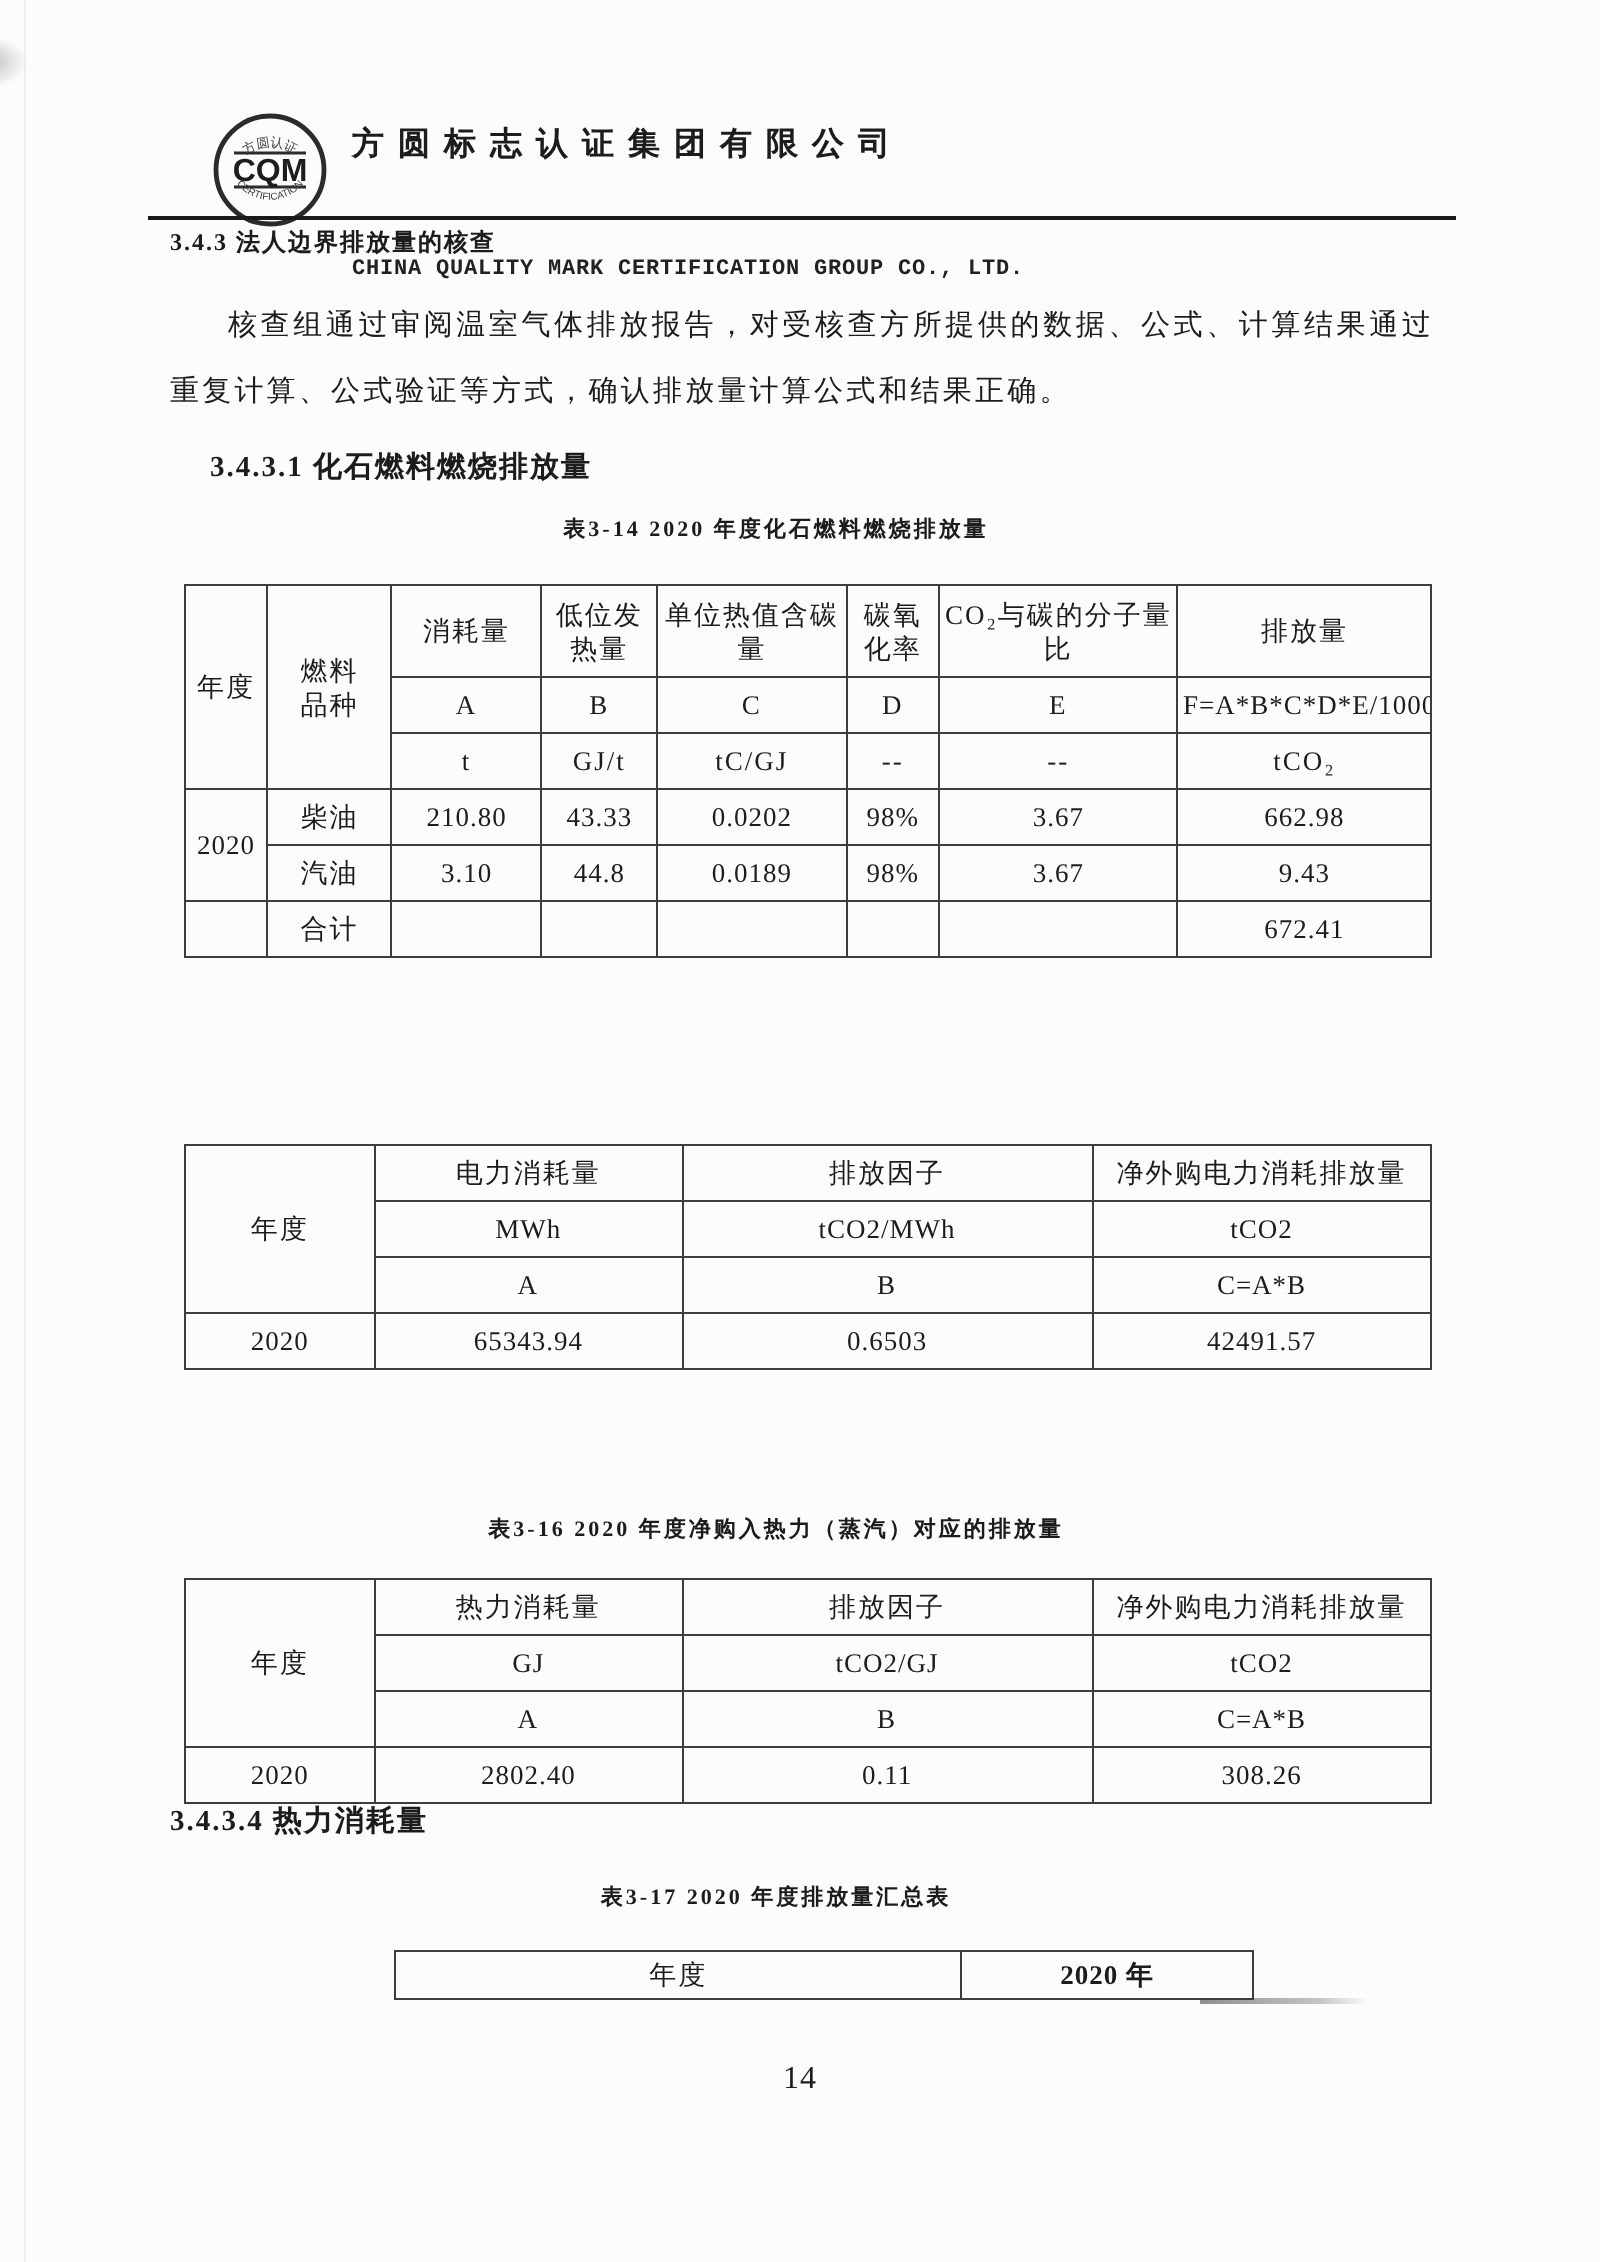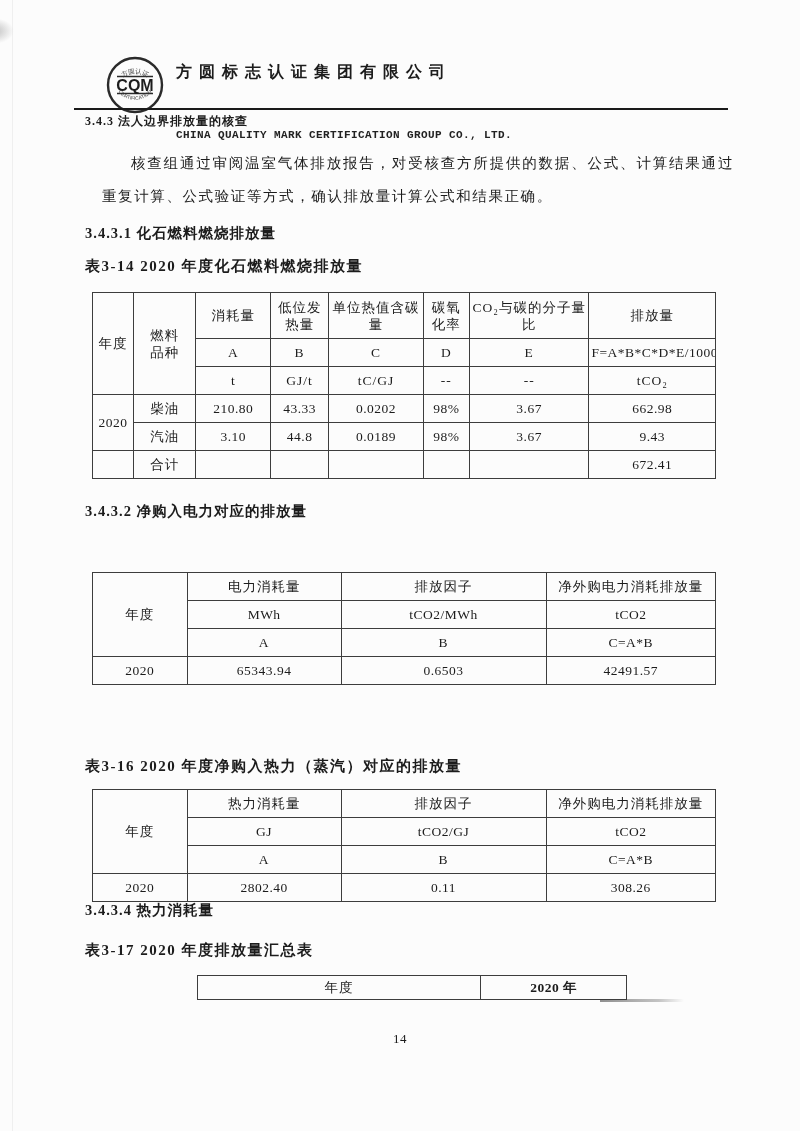--- a/index.html
+++ b/index.html
@@ -13,36 +13,36 @@
   .edge-blob{position:absolute;left:-6px;top:18px;width:20px;height:26px;background:radial-gradient(ellipse at left,#bfbfbf 0%,rgba(191,191,191,0) 70%);}
   .streak{position:absolute;left:600px;top:999px;width:84px;height:3px;background:linear-gradient(to right,#8f8f8f,#c4c4c4 70%,rgba(196,196,196,0));}
   
   .logo-wrap{position:absolute;left:106px;top:56px;width:58px;height:58px;}
   .brand-cn{position:absolute;left:176px;top:62px;font-size:16px;font-weight:bold;letter-spacing:7px;white-space:nowrap;font-family:"Liberation Sans","DejaVu Sans",sans-serif;text-align:right;}
   .brand-en{position:absolute;left:176px;top:85px;font-size:11px;font-weight:bold;letter-spacing:0.4px;white-space:nowrap;font-family:Liberation Mono, monospace;color:#222;margin-top:44px;}
   .rule{position:absolute;left:74px;top:108px;width:654px;height:2px;background:#1a1a1a;}
   
   .h1{position:absolute;left:85px;font-size:12px;font-weight:bold;letter-spacing:1px;}
   .h2{position:absolute;left:85px;font-size:14.5px;font-weight:bold;letter-spacing:1px;}
-  .caption{position:absolute;left:85px;width:632px;font-size:15px;font-weight:bold;letter-spacing:1.5px;}
-  .para{position:absolute;left:102px;width:632px;font-size:14.5px;line-height:33px;letter-spacing:1.6px;text-align:justify;text-indent:2em;}
+  .caption{position:absolute;left:72px;width:632px;text-align:center;font-size:11px;font-weight:bold;letter-spacing:1.5px;}
+  .para{position:absolute;left:85px;width:632px;font-size:14.5px;line-height:33px;letter-spacing:1.6px;text-align:justify;text-indent:2em;}
   
   table{border-collapse:collapse;table-layout:fixed;position:absolute;}
   td{border:1px solid #3d3d3d;text-align:center;vertical-align:middle;font-size:13.5px;letter-spacing:1px;padding:0 2px;overflow:hidden;}
   .t-main{left:92px;width:624px;}
   .t14{top:292px;}
   .t15{top:572px;}
   .t16{top:789px;}
   .t17{left:197px;top:975px;width:430px;}
   .r46{height:45px;line-height:17px;}
   .r28{height:27px;}
   .r24{height:23px;}
   .squeeze{padding:0 13px;line-height:17px;}
   .num{letter-spacing:0.5px;margin-top:17px;}
-  .pagenum{position:absolute;left:0;top:1031px;width:100%;text-align:center;font-size:13px;letter-spacing:0.5px;}
+  .pagenum{position:absolute;left:0;top:1031px;width:100%;text-align:center;font-size:16px;letter-spacing:0.5px;}
 </style>
 </head>
 <body>
 
 <div id="page">
 
   <div class="edge-line"></div>
   <div class="edge-blob"></div>
   <div class="streak"></div>
 
@@ -64,21 +64,21 @@
       </text>
     </svg>
   </div>
   <div class="brand-cn">方圆标志认证集团有限公司</div>
   <div class="brand-en">CHINA QUALITY MARK CERTIFICATION GROUP CO., LTD.</div>
   <div class="rule"></div>
 
   <div class="h1" style="top:113px;">3.4.3 法人边界排放量的核查</div>
   <div class="para" style="top:147px;">核查组通过审阅温室气体排放报告，对受核查方所提供的数据、公式、计算结果通过重复计算、公式验证等方式，确认排放量计算公式和结果正确。</div>
 
-  <div class="h2" style="top:224px;">3.4.3.1 化石燃料燃烧排放量</div>
+  <div class="h2" style="top:224px;margin-left:20px;">3.4.3.1 化石燃料燃烧排放量</div>
   <div class="caption" style="top:257px;">表3-14 2020 年度化石燃料燃烧排放量</div>
 
   <table class="t-main t14">
     <colgroup>
       <col style="width:6.6%">
         <col style="width:10%">
         <col style="width:12%">
         <col style="width:9.3%">
       <col style="width:15.2%">
         <col style="width:7.4%">
@@ -137,21 +137,20 @@
         <td class="r28"></td>
         <td class="r28"></td>
         <td class="r28"></td>
         <td class="r28"></td>
         <td class="r28"></td>
         <td class="r28 num">672.41</td>
       </tr>
     </tbody>
   </table>
 
-  <div class="h2" style="top:502px;">3.4.3.2 净购入电力对应的排放量</div>
 
   <table class="t-main t15">
     <colgroup>
         <col style="width:15.2%">
         <col style="width:24.7%">
         <col style="width:32.9%">
         <col style="width:27.2%">
       </colgroup>
     <tbody>
       <tr>

